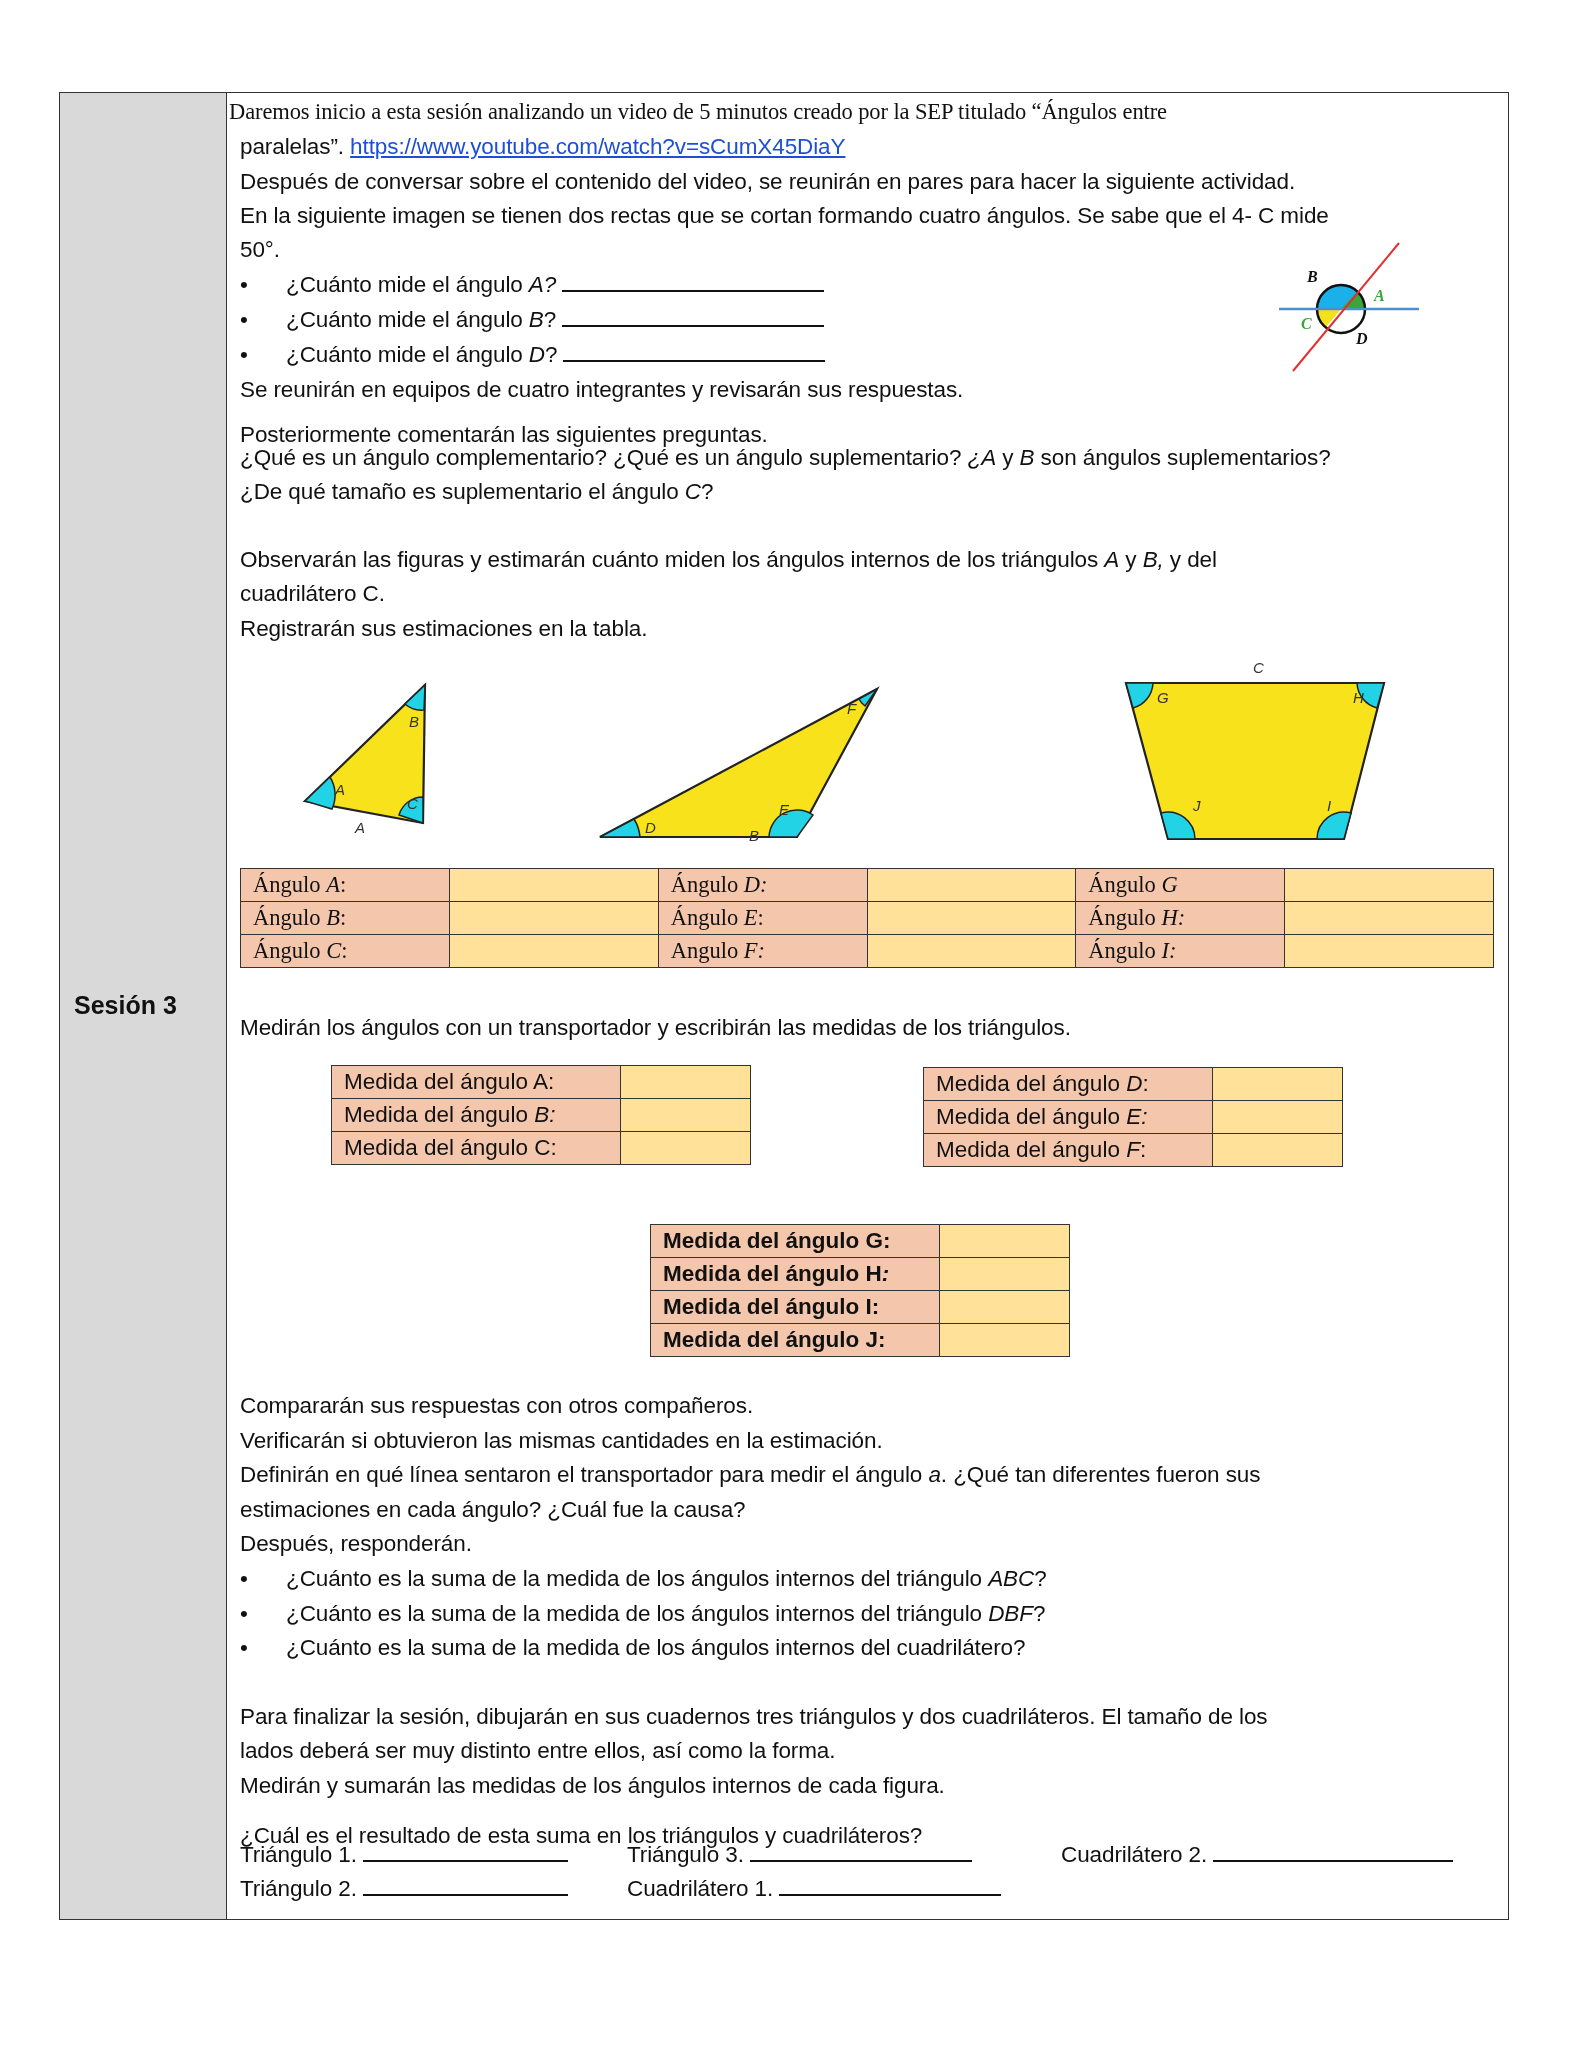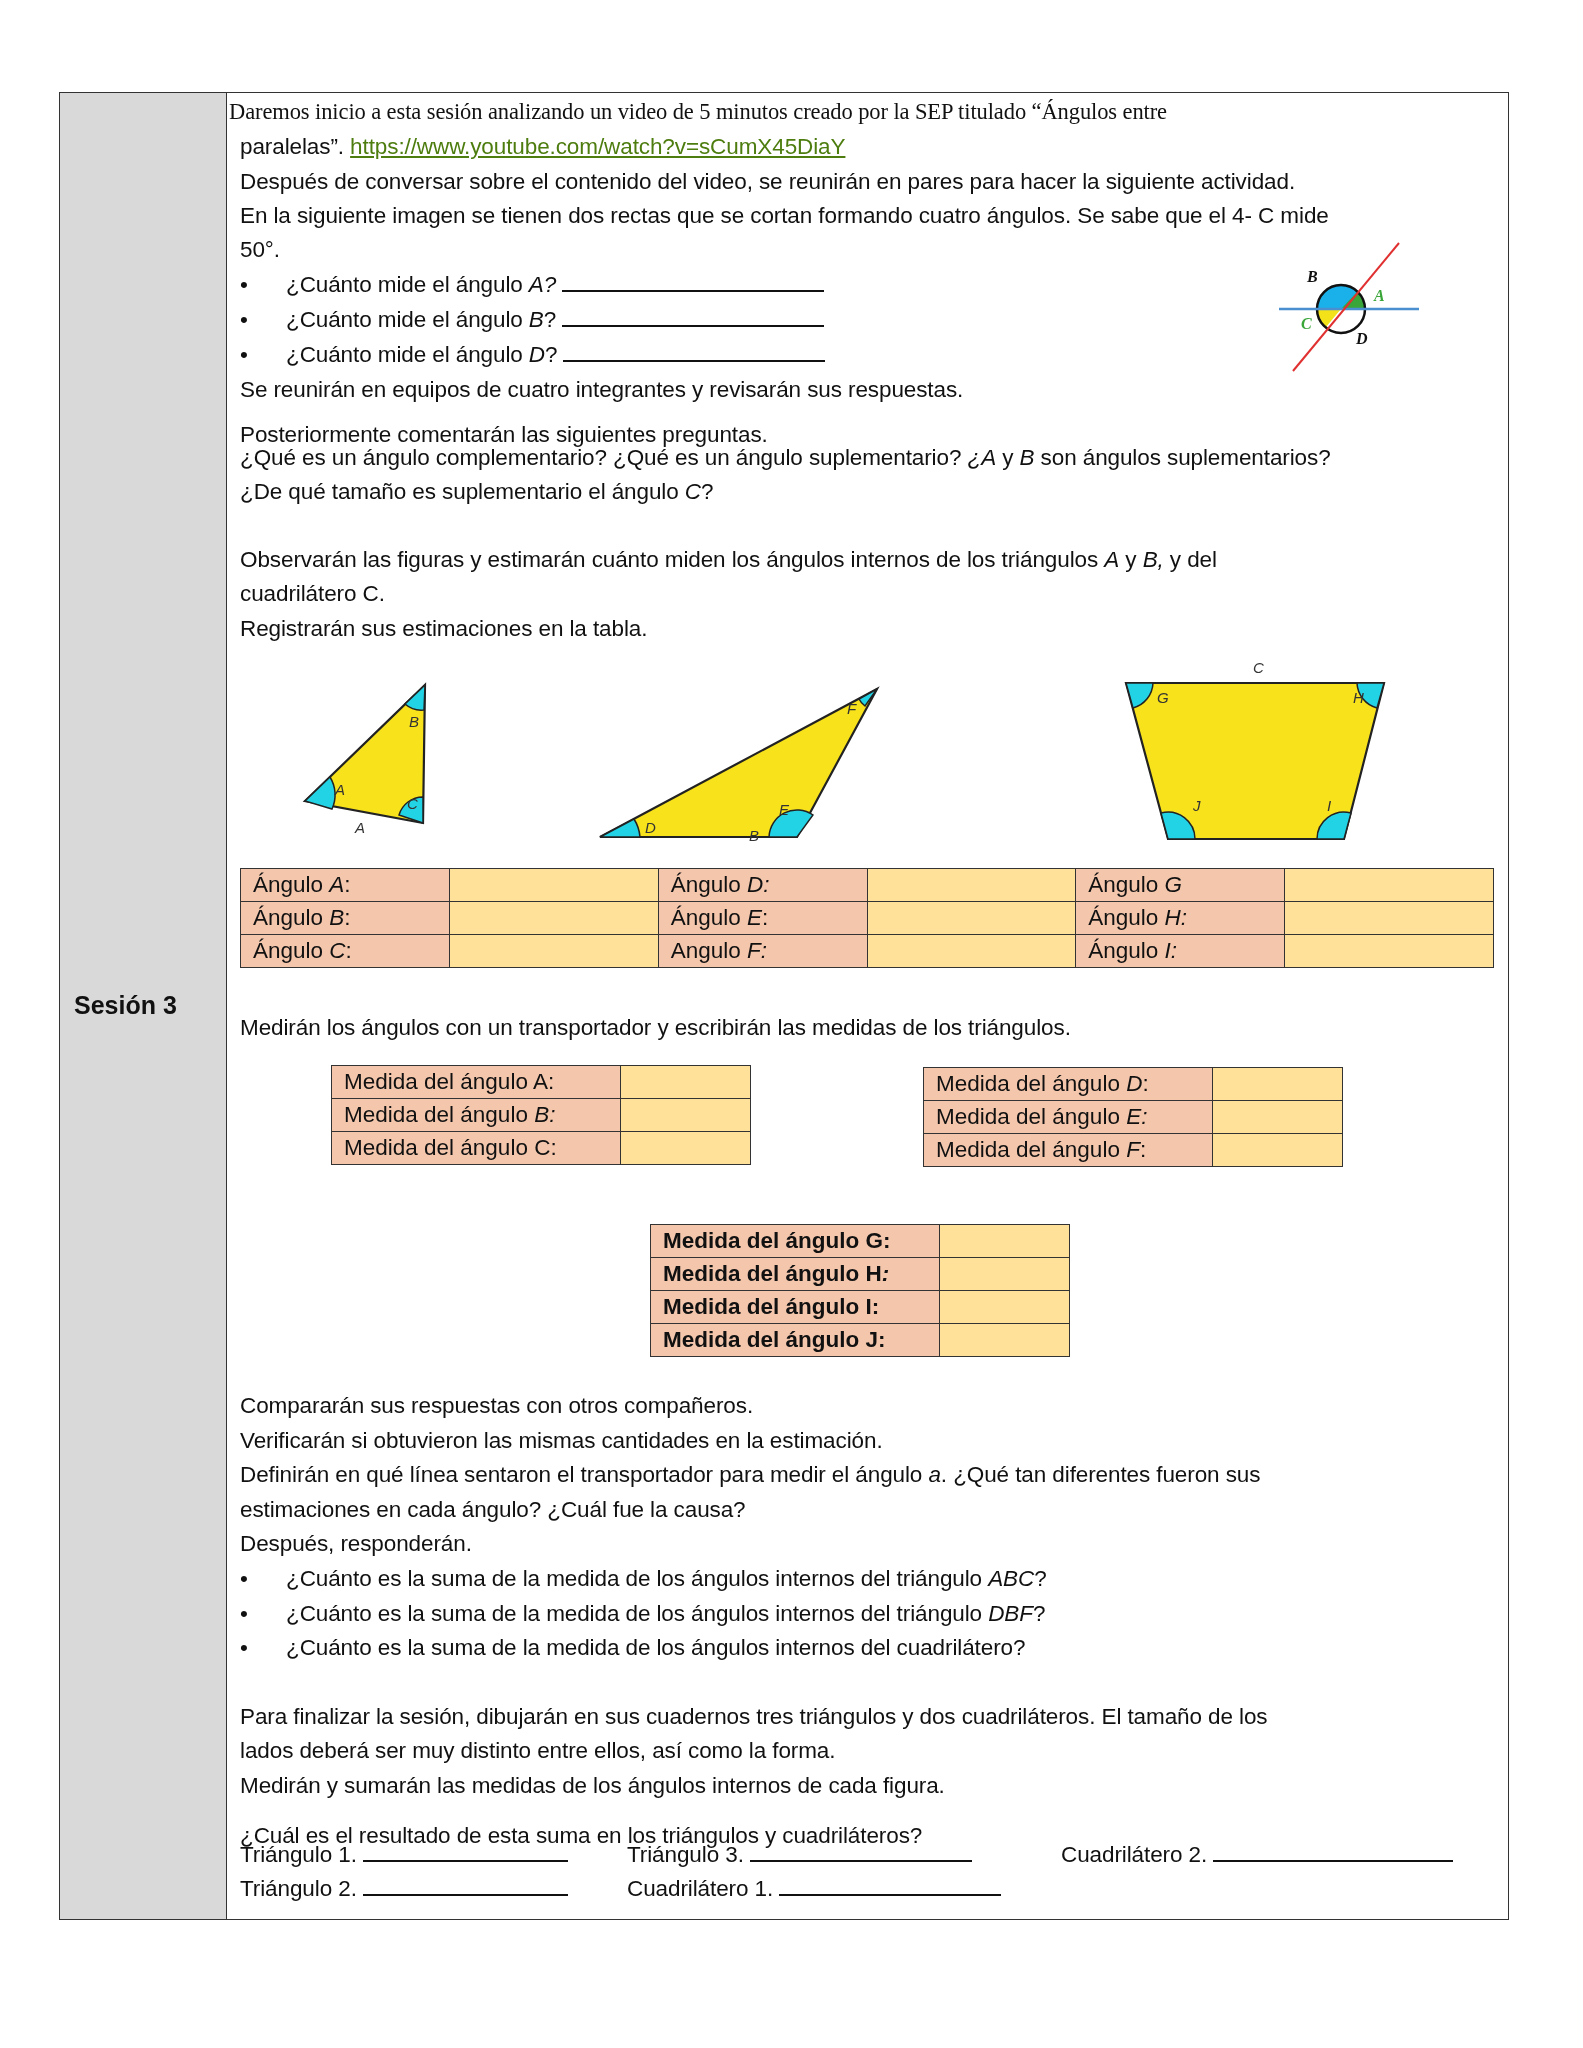--- a/index.html
+++ b/index.html
@@ -3,21 +3,21 @@
 <meta charset="utf-8">
 <style>
   html, body { margin:0; padding:0; background:#ffffff; }
   body { width:1583px; height:2048px; position:relative; font-family:"Liberation Sans", "DejaVu Sans", sans-serif; color:#111; }
   .frame { position:absolute; left:59px; top:92px; width:1450px; height:1828px; border:1.5px solid #333; box-sizing:border-box; display:flex; }
   .side { width:166px; background:#d9d9d9; border-right:1.5px solid #333; position:relative; flex:none; }
   .side .label { position:absolute; top:898px; left:14px; font-weight:bold; font-size:25px; }
   .content { position:relative; flex:1; }
   .t { position:absolute; font-size:22.5px; line-height:34.5px; white-space:nowrap; letter-spacing:-0.1px; }
   .t i { font-style:italic; }
-  .link { color:#4d7c0f; text-decoration:underline;margin-top:8px; }
+  .link { color:#1d4ed8; text-decoration:underline;margin-top:8px; }
   .blank { display:inline-block; border-bottom:2px solid #111; height:22px; vertical-align:baseline; margin-left:6px; }
   .bullet { position:absolute; font-size:22.5px; line-height:34.5px; }
   table.grid { border-collapse:collapse; position:absolute; font-size:22.5px; }
   table.grid td { border:1.5px solid #333; padding:0 12px; height:33px; box-sizing:border-box; }
   td.lab { background:#f4c7ad; }
   td.val { background:#ffe199; }
   svg { position:absolute; }
 </style>
 </head>
 <body>
@@ -100,21 +100,21 @@
       </g>
       <g font-family="Liberation Sans, sans-serif" font-style="italic" font-size="15" fill="#333">
         <text x="40" y="50">G</text>
         <text x="236" y="50">H</text>
         <text x="210" y="158">I</text>
         <text x="76" y="158">J</text>
         <text x="136" y="20">C</text>
       </g>
     </svg>
 
-    <table class="grid" style="left:13px;top:775px;width:1254px;">
+    <table class="grid" style="left:13px;top:775px;width:1254px;font-family:Liberation Serif, serif;">
       <colgroup>
           <col style="width:209px">
           <col style="width:209px">
           <col style="width:209px">
           <col style="width:209px">
           <col style="width:209px">
           <col style="width:209px">
         </colgroup>
       <tbody>
           <tr>

